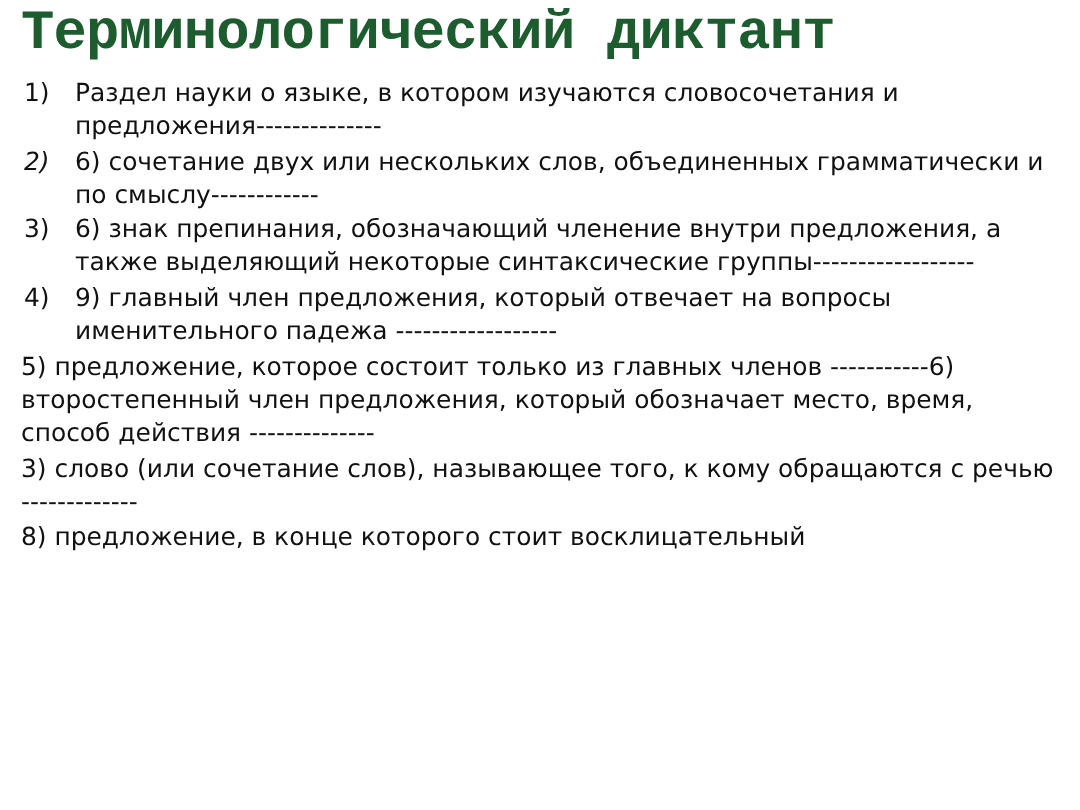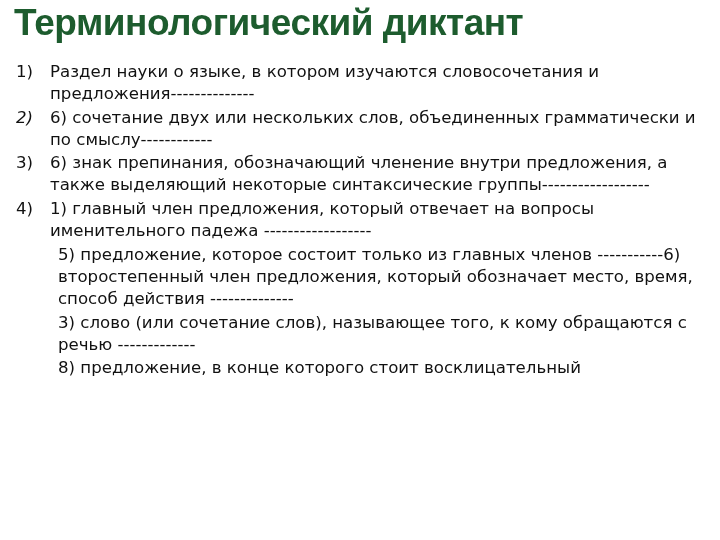--- a/index.html
+++ b/index.html
@@ -14,27 +14,27 @@
     overflow: hidden;
   }
   .slide {
     position: relative;
     width: 720px;
     height: 540px;
     box-sizing: border-box;
     padding: 4px 14px 0 14px;
   }
   .title {
-    font-family: Liberation Sans, sans-serif;
+    font-family: Liberation Mono, monospace;
     font-weight: bold;
     font-size: 37px;
     line-height: 1.05;
     color: #1d5c2e;
     letter-spacing: -0.5px;
-    margin: 0 0 18px 0;
+    margin: 0 0 8px 0;
     white-space: nowrap;
   }
   .body-list {
     list-style: none;
     margin: 0;
     padding: 0;
     color: #111111;
     font-size: 16.6px;
     line-height: 1.32;
   }
@@ -49,21 +49,20 @@
     top: 0;
     width: 30px;
     text-align: left;
   }
   .num-item.italic .marker {
     font-style: italic;
   }
   .plain-item {
     padding-left: 0;
     margin-bottom: 2px;
-    margin-left: 44px;
   }
   .item-text {
     display: block;
   }
 </style>
 </head>
 <body>
 
 <div class="slide">
 
@@ -81,21 +80,21 @@
       <span class="item-text"> 6) сочетание двух или нескольких слов, объединенных грамматически и по смыслу------------</span>
     </li>
 
     <li class="num-item">
       <span class="marker">3)</span>
       <span class="item-text">6) знак препинания, обозначающий членение внутри предложения, а также выделяющий некоторые синтаксические группы------------------</span>
     </li>
 
     <li class="num-item">
       <span class="marker">4)</span>
-      <span class="item-text">1) главный член предложения, который отвечает на вопросы именительного падежа ------------------</span>
+      <span class="item-text">9) главный член предложения, который отвечает на вопросы именительного падежа ------------------</span>
     </li>
 
     <li class="plain-item">
       <span class="item-text">5) предложение, которое состоит только из главных членов -----------6) второстепенный член предложения, который обозначает место, время, способ действия --------------</span>
     </li>
 
     <li class="plain-item">
       <span class="item-text">3) слово (или сочетание слов), называющее того, к кому обращаются с речью -------------</span>
     </li>
 

